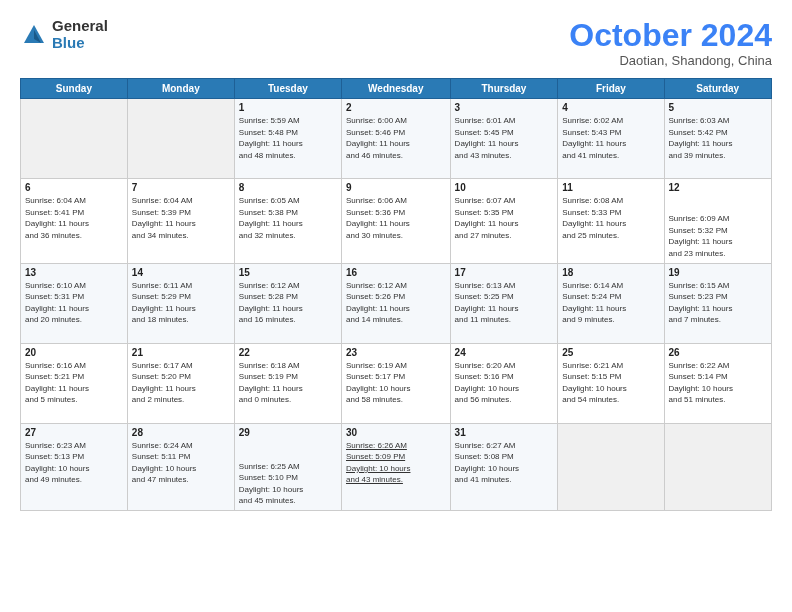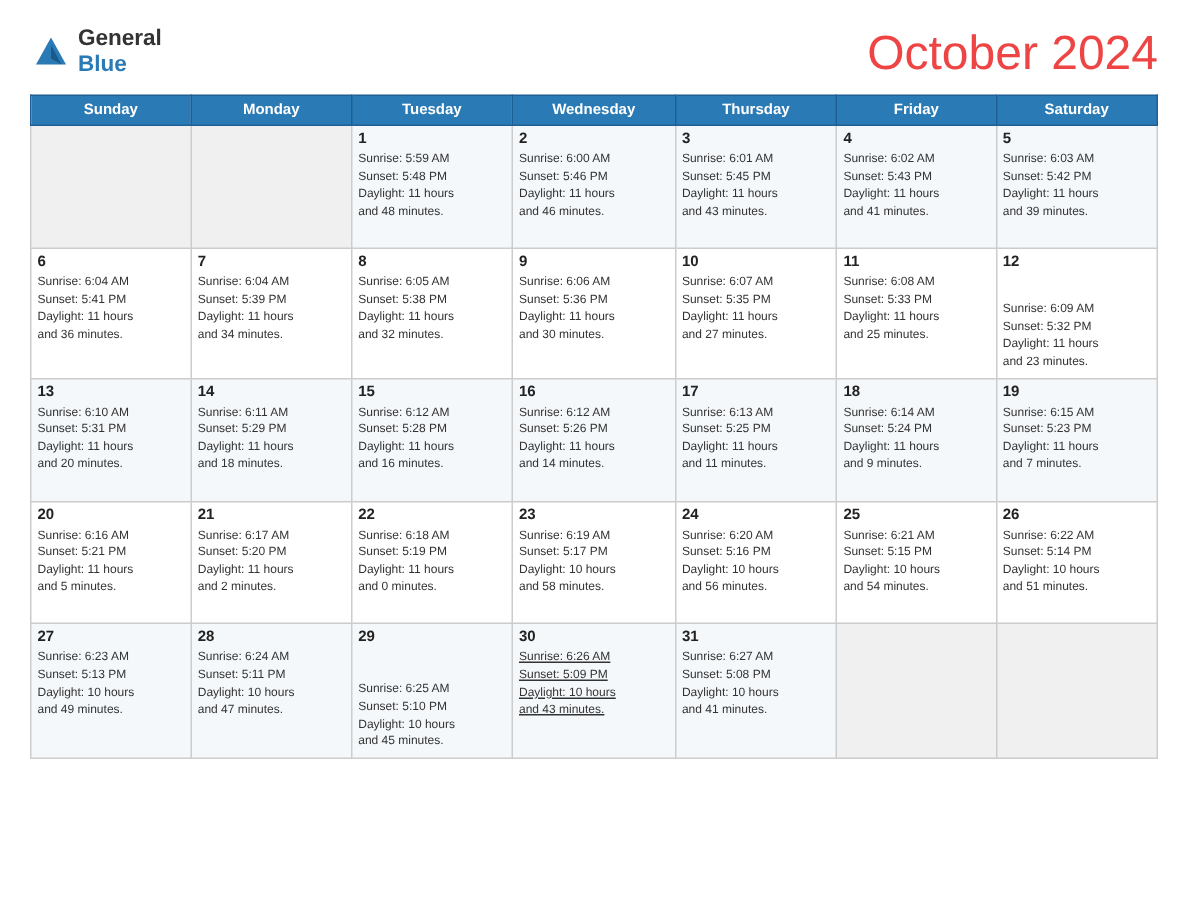--- a/index.html
+++ b/index.html
@@ -45,22 +45,22 @@
     }
     .logo-icon {
       width: 28px;
       height: 28px;
     }
     .title-block {
       text-align: right;
     }
     .month-title {
       font-size: 32px;
-      font-weight: 400;
-      color: #ef4444;
+      font-weight: 700;
+      color: #3b82f6;
       line-height: 1.1;
     }
     .location {
       font-size: 13px;
       color: #555;
     }
     .calendar {
       flex: 1;
       border-collapse: collapse;
       width: 100%;
@@ -115,20 +115,21 @@
         <polygon points="14,4 24,22 4,22" fill="#2a7ab5"></polygon>
         <polygon points="14,9 21,22 14,18" fill="#1a5a8a"></polygon>
       </svg>
       <div class="logo-text">
         <span class="logo-general">General</span>
         <span class="logo-blue">Blue</span>
       </div>
     </div>
     <div class="title-block">
       <div class="month-title">October 2024</div>
+      <div class="location">Daotian, Shandong, China</div>
     </div>
   </div>
 
   <table class="calendar">
     <thead>
       <tr>
         <th>Sunday</th>
         <th>Monday</th>
         <th>Tuesday</th>
         <th>Wednesday</th>

